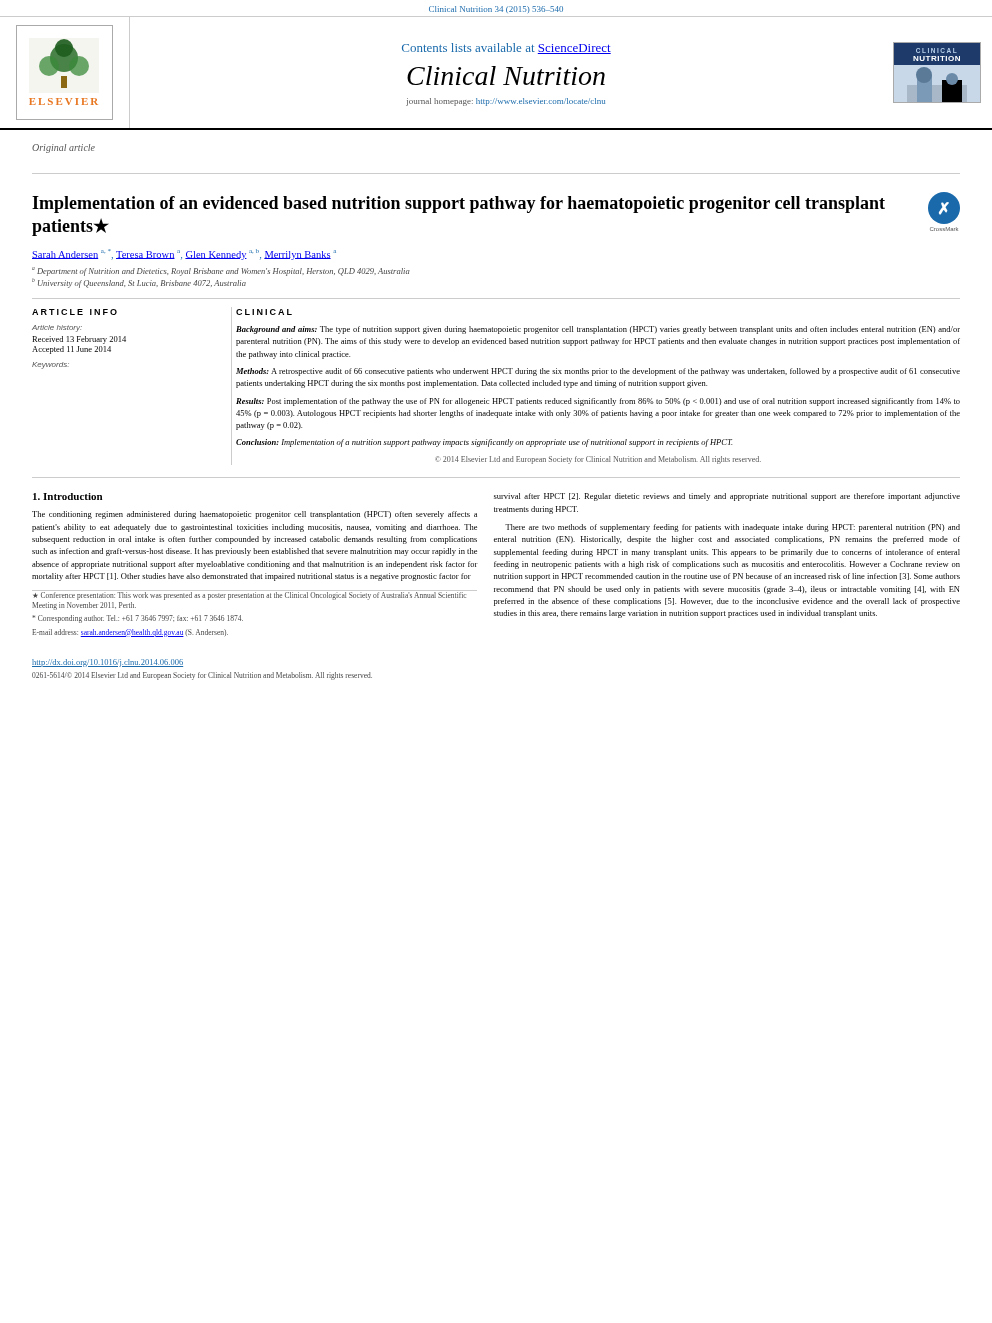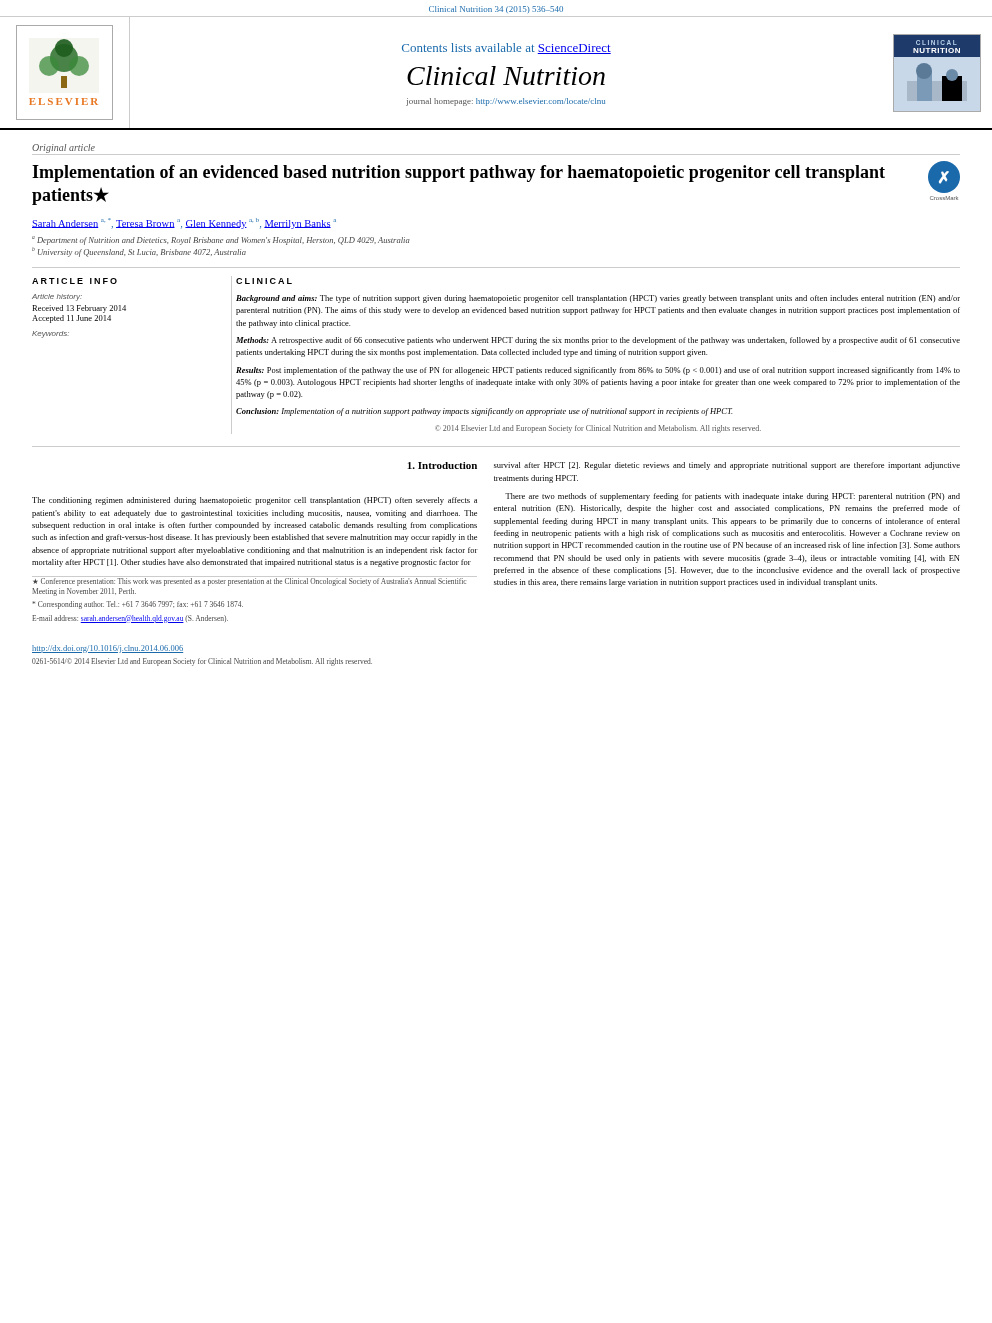--- a/index.html
+++ b/index.html
@@ -96,23 +96,23 @@
     
     .main-content {
       padding: 12px 32px;
     }
 
     
     .article-type {
       font-size: 10px;
       color: #555;
       font-style: italic;
-      margin-bottom: 6px;
+      margin-bottom: 18px;
       border-bottom: 1px solid #ccc;
-      padding-bottom: 1px;
+      padding-bottom: 20px;
     }
 
     
     .title-section {
       display: flex;
       align-items: flex-start;
       margin-bottom: 8px;
     }
 
     .article-title {
@@ -250,23 +250,22 @@
     }
 
     .body-right-col {
       width: 48%;
       flex: 1;
     }
 
     .section-heading {
       font-size: 11px;
       font-weight: bold;
-      margin-bottom: 23px;
-      color: #000;
-      text-align: right;
+      margin-bottom: 6px;
+      color: #000;
     }
 
     .body-text {
       font-size: 8.5px;
       line-height: 1.45;
       text-align: justify;
       color: #000;
     }
 
     .body-text p {
@@ -308,21 +307,21 @@
       font-size: 7.5px;
       color: #444;
     }
 
     
     sup { font-size: 65%; }
 
     
     .cn-logo-figure {
       width: 88px;
-      height: 78px;
+      height: 61px;
       background: #1d3a6b;
       display: flex;
       flex-direction: column;
       overflow: hidden;
       border: 1px solid #aaa;
     }
 
     .cn-logo-text-area {
       display: flex;
       flex-direction: column;

